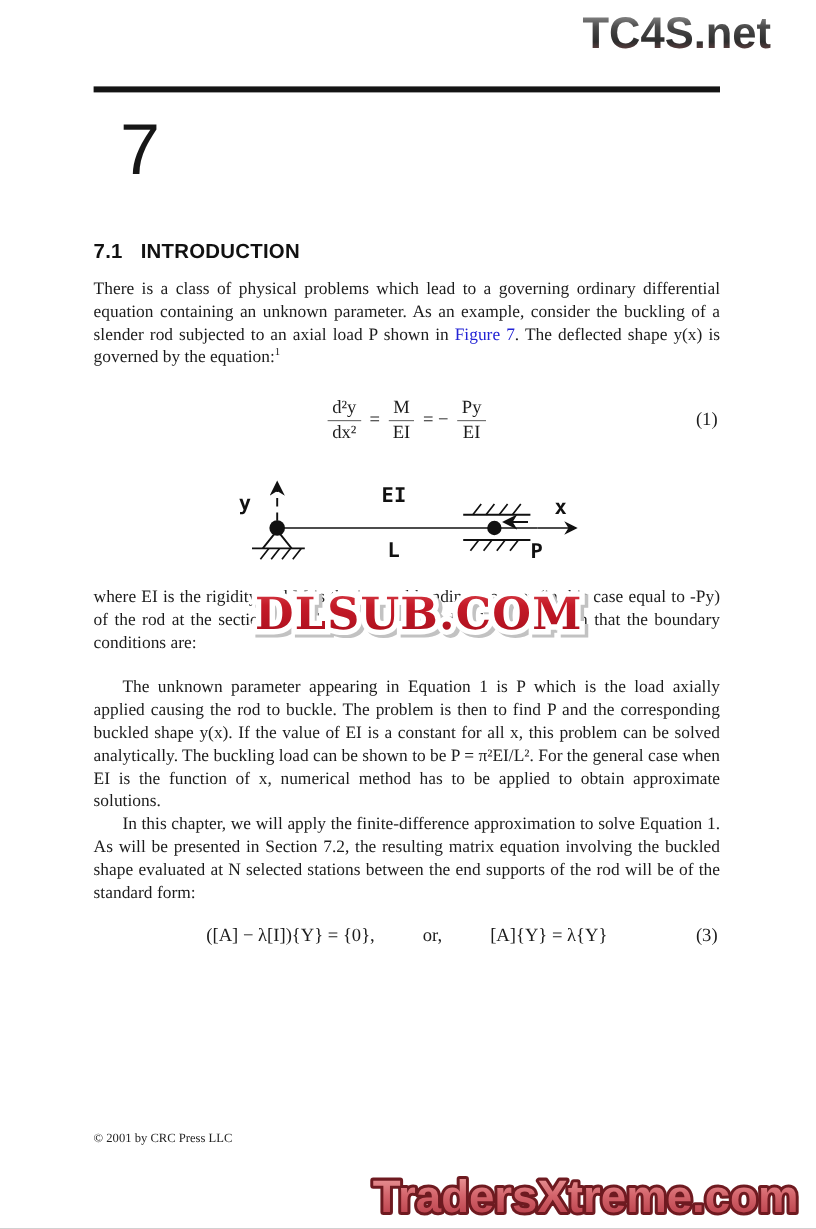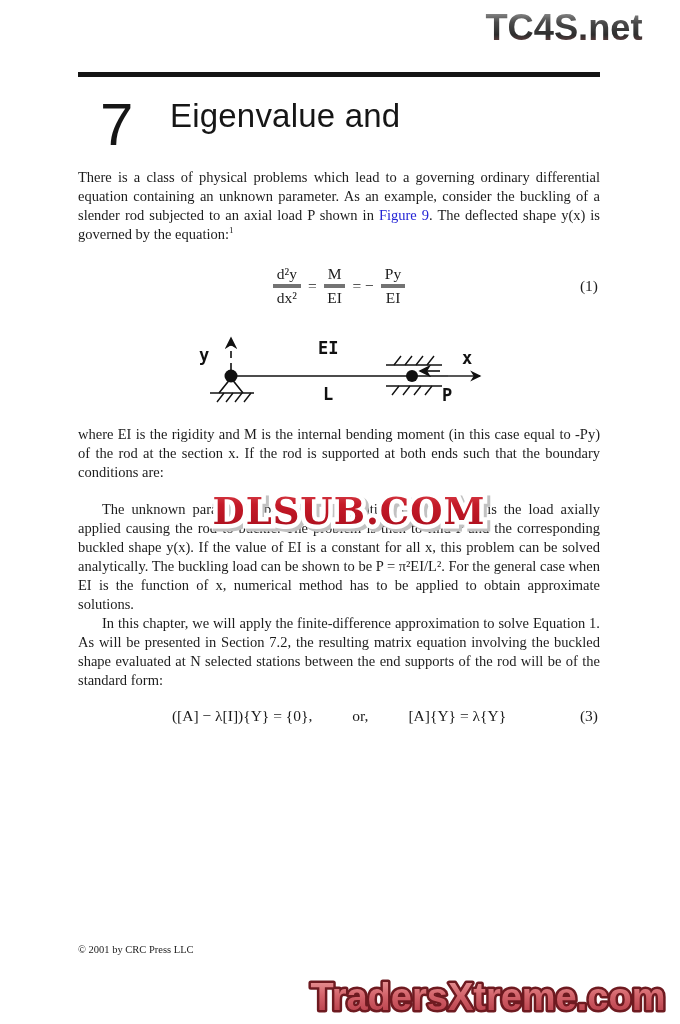--- a/index.html
+++ b/index.html
@@ -47,21 +47,21 @@
   sup.fn { font-size: 9px; vertical-align: super; line-height: 0; }
 
   .eq-row {
     position: relative; width: 100%;
     display: flex; align-items: center; justify-content: center;
     font-size: 15.5px; color: #1c1c1c;
   }
   .eq-row .eq-num { position: absolute; right: 2px; top: 50%; transform: translateY(-50%); }
   .eq1 { margin-top: 18px; height: 48px; gap: 7px; }
   .frac { display: inline-block; text-align: center; vertical-align: middle; }
-  .frac .num { display: block; border-bottom: 4px solid #737373; padding: 0 4px 1px; }
+  .frac .num { display: block; border-bottom: 1px solid #737373; padding: 0 4px 1px; }
   .frac .den { display: block; padding-top: 1px; }
   .eq2 { margin-top: 22px; height: 22px; }
   .eq3 { margin-top: 14px; height: 24px; gap: 40px; }
 
   .figure-svg { display: block; margin: 18px 0 0 112px; }
   .fig-label { font-family: "DejaVu Sans Mono", monospace; font-weight: bold; font-size: 17px; fill: #111; }
 
   .caption { margin: 26px 0 0 34px; font-size: 13.5px; color: #1c1c1c; }
   .caption .tag { font-family: "Liberation Sans", sans-serif; font-weight: bold; font-size: 12.5px; margin-right: 10px; }
 
@@ -95,26 +95,29 @@
     <text x="102" y="38" text-anchor="middle" font-family="Liberation Sans, sans-serif" font-weight="bold" font-size="37" fill="url(#gTop)" transform="scale(0.98,1)">TC4S.net</text>
   </svg>
 
   <div class="content">
 
     <div class="rule"></div>
 
     <div class="chapter-head">
       <div class="chapter-number">7</div>
       <div class="chapter-title">
-        <div>Eigenvalue and</div>
       </div>
     </div>
 
-
-    <p class="body"><span>There is a class of physical problems which lead to a governing ordinary differential equation containing an unknown parameter. As an example, consider the buckling of a slender rod subjected to an axial load P shown in </span><a class="figlink" href="#">Figure 9</a><span>. The deflected shape y(x) is governed by the equation:</span><sup class="fn">1</sup></p>
+    <div class="section-head">
+      <span>7.1</span>
+      <span>INTRODUCTION</span>
+    </div>
+
+    <p class="body"><span>There is a class of physical problems which lead to a governing ordinary differential equation containing an unknown parameter. As an example, consider the buckling of a slender rod subjected to an axial load P shown in </span><a class="figlink" href="#">Figure 7</a><span>. The deflected shape y(x) is governed by the equation:</span><sup class="fn">1</sup></p>
 
     <div class="eq-row eq1">
       <span class="frac">
         <span class="num">d²y</span>
         <span class="den">dx²</span>
       </span>
       <span>=</span>
       <span class="frac">
         <span class="num">M</span>
         <span class="den">EI</span>

